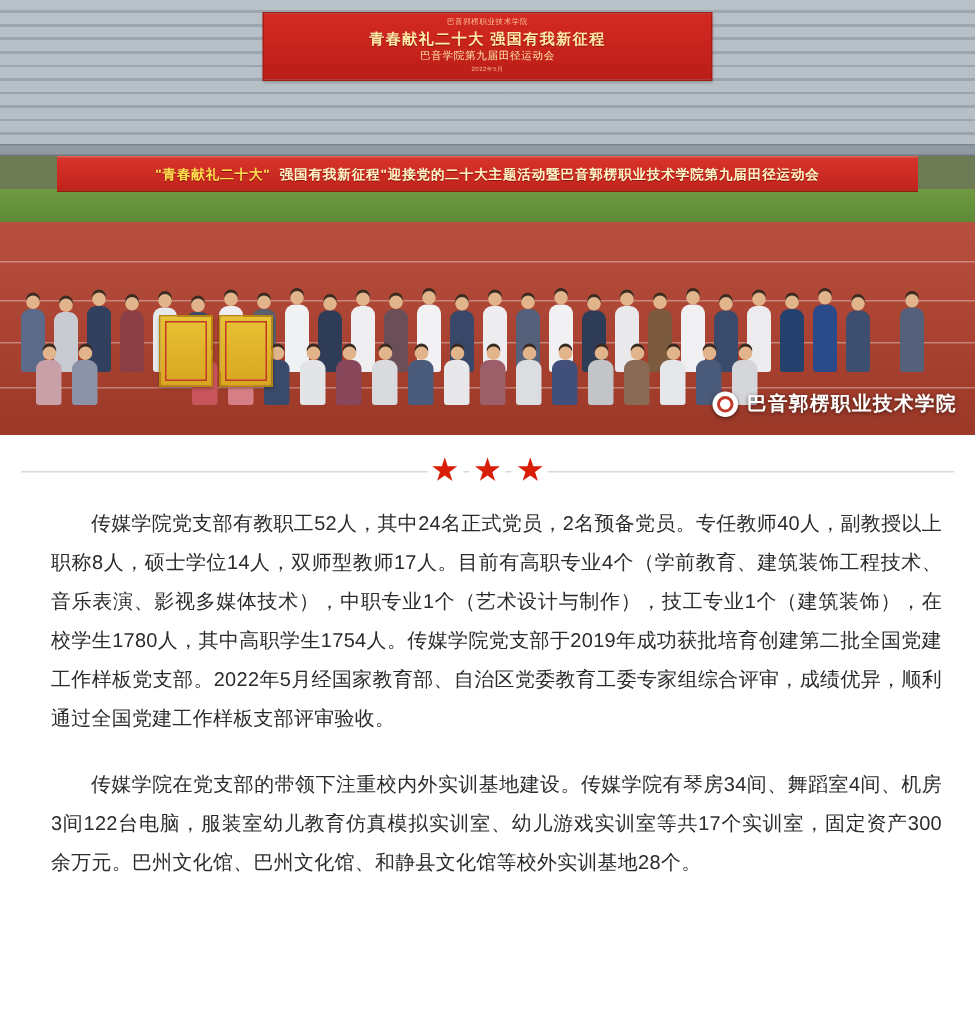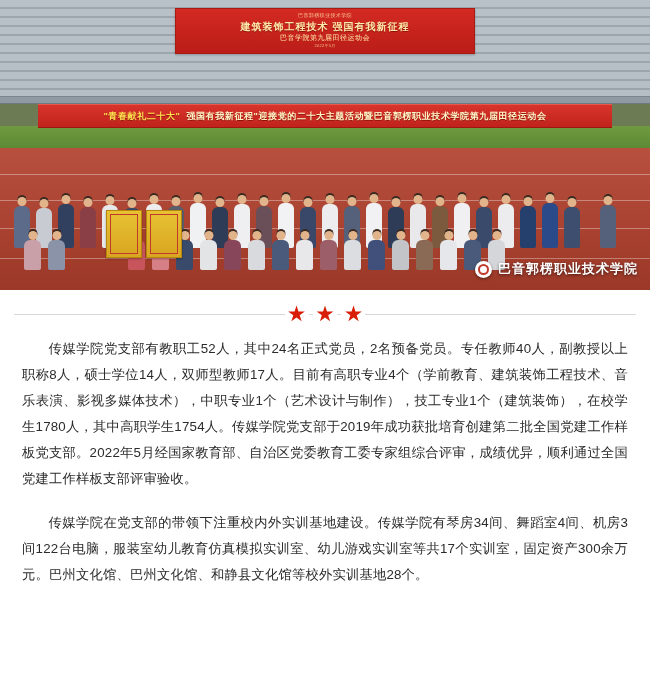--- a/index.html
+++ b/index.html
@@ -217,42 +217,42 @@
     font-size: 19px;
     line-height: 24px;
     background: #ffffff;
   }
 
   
   .content {
     padding: 6px 22px 0 22px;
   }
   .content p {
-    margin: 0 0 18px 0;
+    margin: 0 0 18px 12px;
     font-size: 13.3px;
     line-height: 26px;
     color: #2b2b2b;
     text-indent: 2em;
     text-align: justify;
     letter-spacing: .2px;
   }
 </style>
 </head>
 <body>
 
 <div class="page">
 
   <div class="photo">
     <div class="sky"></div>
     <div class="stand"></div>
     <div class="stand-rail"></div>
 
     <div class="banner-top">
       <div class="head-mini">巴音郭楞职业技术学院</div>
-      <div class="line1">建筑装饰工程技术   强国有我新征程</div>
+      <div class="line1">青春献礼二十大   强国有我新征程</div>
       <div class="line2">巴音学院第九届田径运动会</div>
       <div class="line3">2022年5月</div>
     </div>
 
     <div class="field"></div>
 
     <div class="track">
       <div class="lane" style="top:26px"></div>
       <div class="lane" style="top:52px"></div>
       <div class="lane" style="top:80px"></div>

